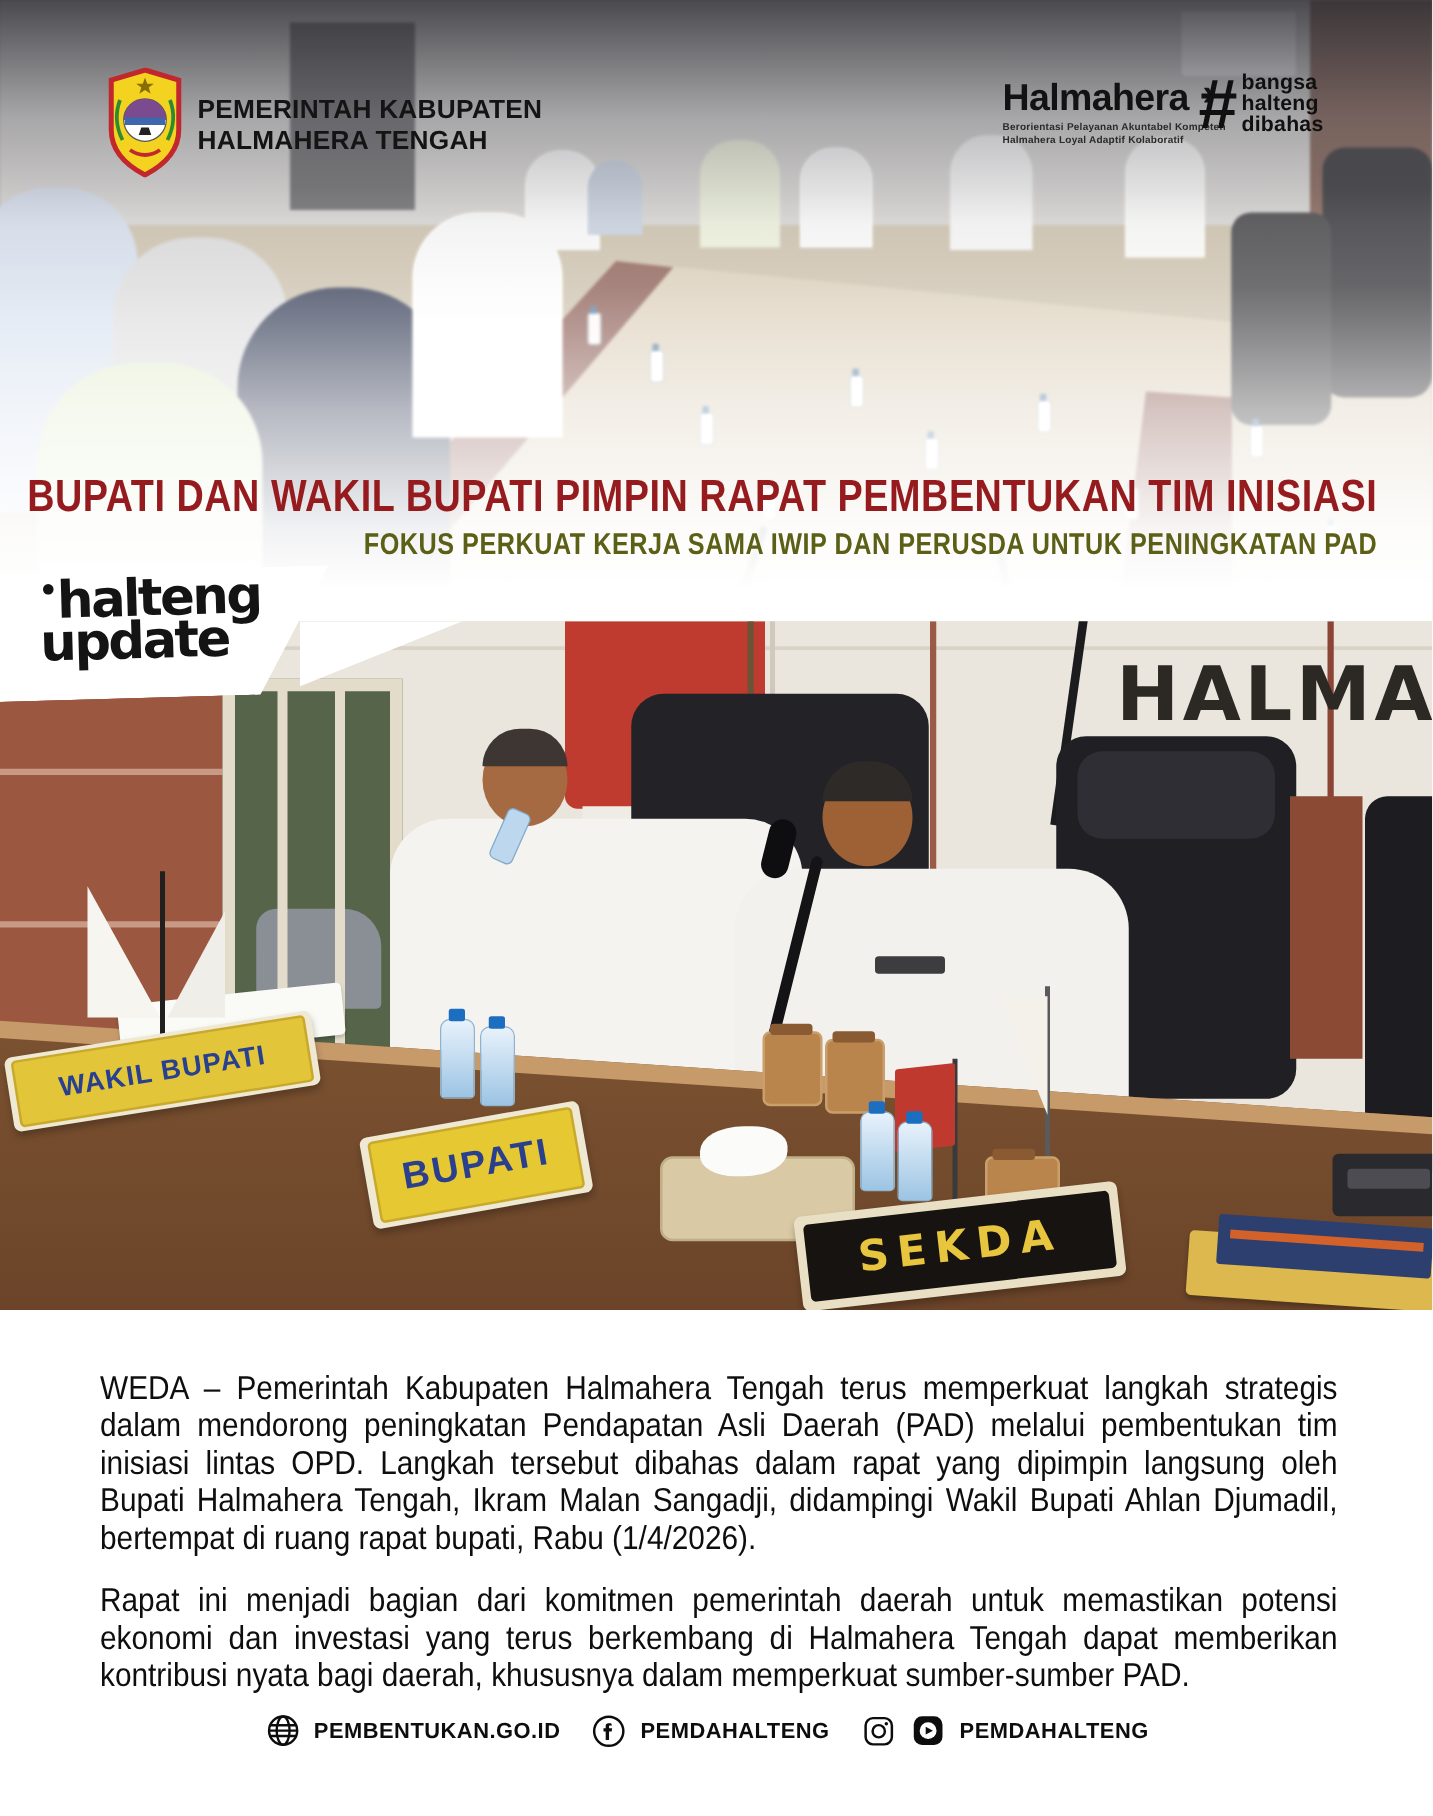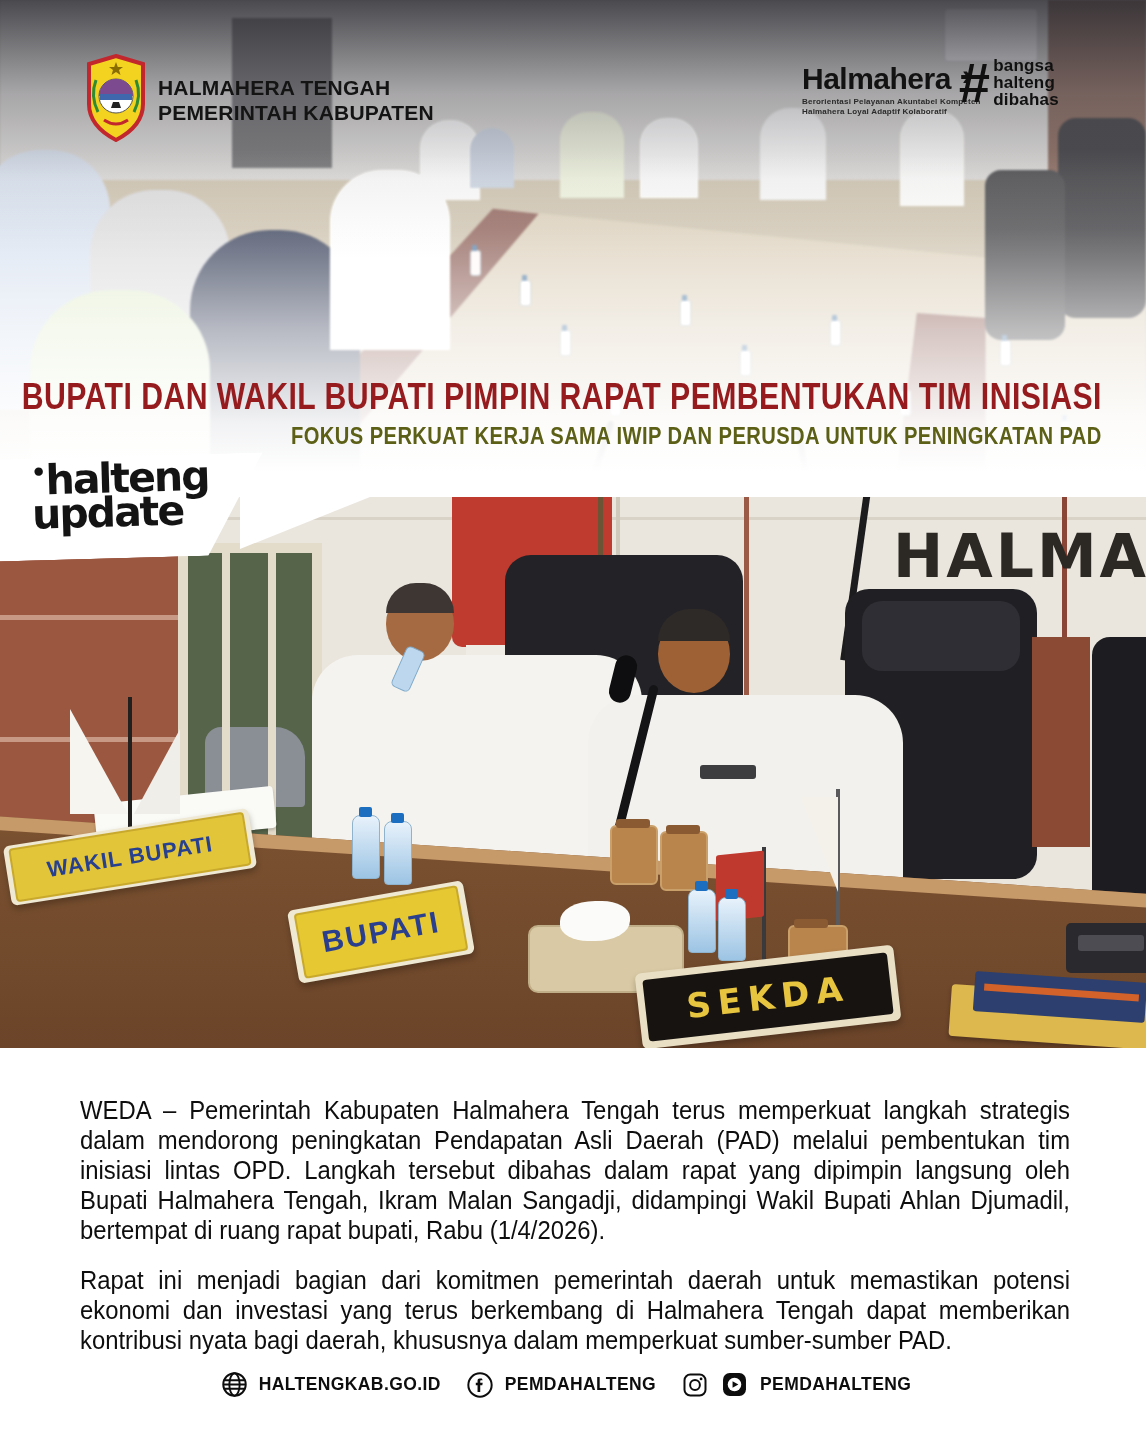--- a/index.html
+++ b/index.html
@@ -122,22 +122,22 @@
         <circle cx="32" cy="42" r="17" fill="#ffffff" stroke="#555" stroke-width="1"></circle>
         <path d="M15 42 A17 17 0 0 1 49 42 Z" fill="#7b4a8f"></path>
         <rect x="16" y="40" width="32" height="6" fill="#3f67ad"></rect>
         <path d="M27 54 h10 l-2 -6 h-6 Z" fill="#222"></path>
         <path d="M12 26 Q6 42 14 58" stroke="#2f8a33" stroke-width="3" fill="none"></path>
         <path d="M52 26 Q58 42 50 58" stroke="#2f8a33" stroke-width="3" fill="none"></path>
         <path d="M20 66 Q32 74 44 66" stroke="#c2272d" stroke-width="3" fill="none"></path>
       </svg>
     </div>
     <div class="govname">
+      <div>PEMERINTAH KABUPATEN</div>
       <div>HALMAHERA TENGAH</div>
-      <div>PEMERINTAH KABUPATEN</div>
     </div>
     <div class="berakhlak">
       <div class="bw">Halmahera</div>
       <div class="bchev">›</div>
       <div class="btag">
         <div>Berorientasi Pelayanan Akuntabel Kompeten</div>
         <div>Halmahera Loyal Adaptif Kolaboratif</div>
       </div>
     </div>
     <div class="hashblock">
@@ -256,21 +256,21 @@
   </div>
 
   <div class="footer">
     <span class="ficon">
       <svg width="27" height="27" viewBox="0 0 24 24" fill="none" stroke="#0d0d0d" stroke-width="1.7">
         <circle cx="12" cy="12" r="10"></circle>
           <ellipse cx="12" cy="12" rx="4.6" ry="10"></ellipse>
         <path d="M2.5 8.2h19M2.5 15.8h19M2.5 12h19"></path>
       </svg>
     </span>
-    <span class="lbl">HALTENGKAB.GO.ID</span>
+    <span class="lbl">PEMBENTUKAN.GO.ID</span>
     <span class="ficon">
       <svg width="28" height="28" viewBox="0 0 24 24">
         <circle cx="12" cy="12" r="10" fill="none" stroke="#0d0d0d" stroke-width="1.7"></circle>
         <path d="M13.6 6.5h-1.9c-1.1 0-1.8.7-1.8 1.9V10H8.4v2.2h1.5V18h2.3v-5.8h1.8l.3-2.2h-2.1V8.8c0-.5.2-.8.8-.8h1.3z" fill="#0d0d0d"></path>
       </svg>
     </span>
     <span class="lbl">PEMDAHALTENG</span>
     <span class="ficon">
       <svg width="28" height="28" viewBox="0 0 24 24" fill="none" stroke="#0d0d0d" stroke-width="1.7">
         <rect x="3" y="3" width="18" height="18" rx="5"></rect>

